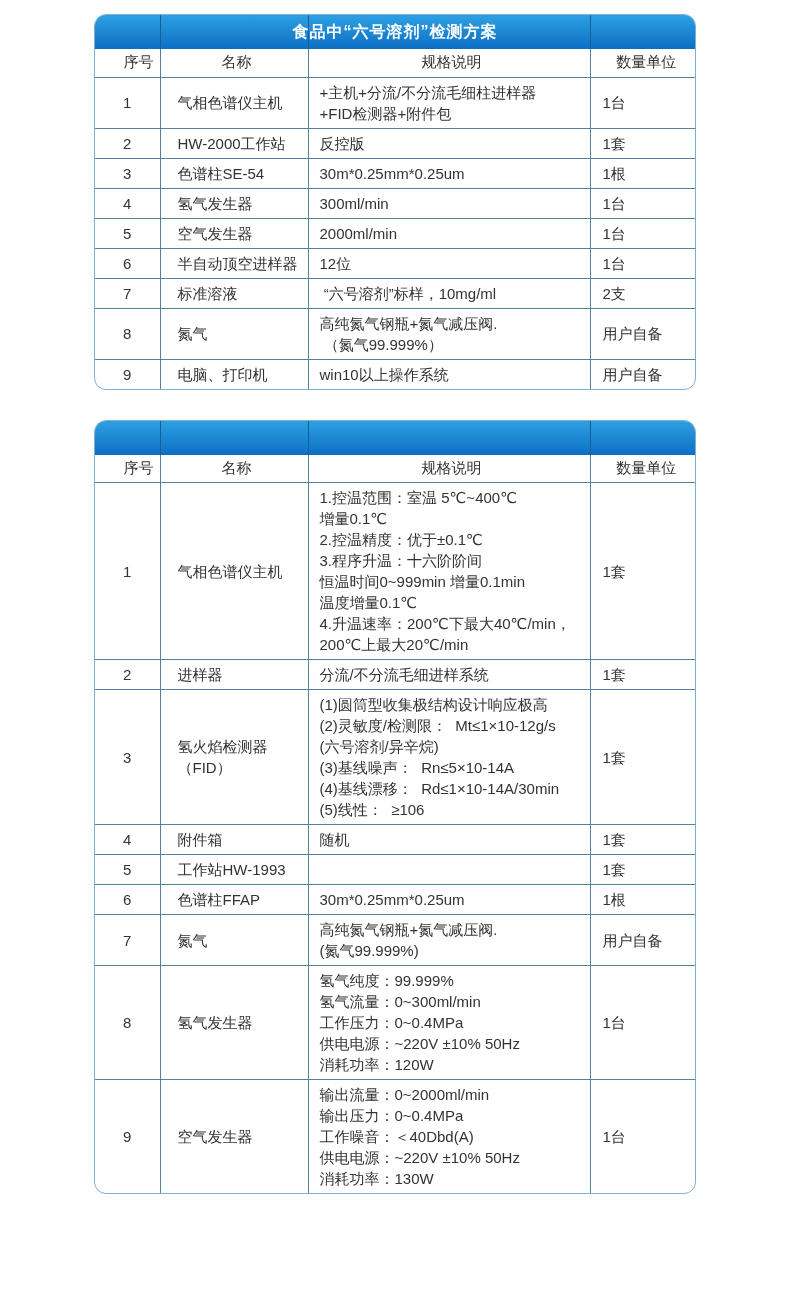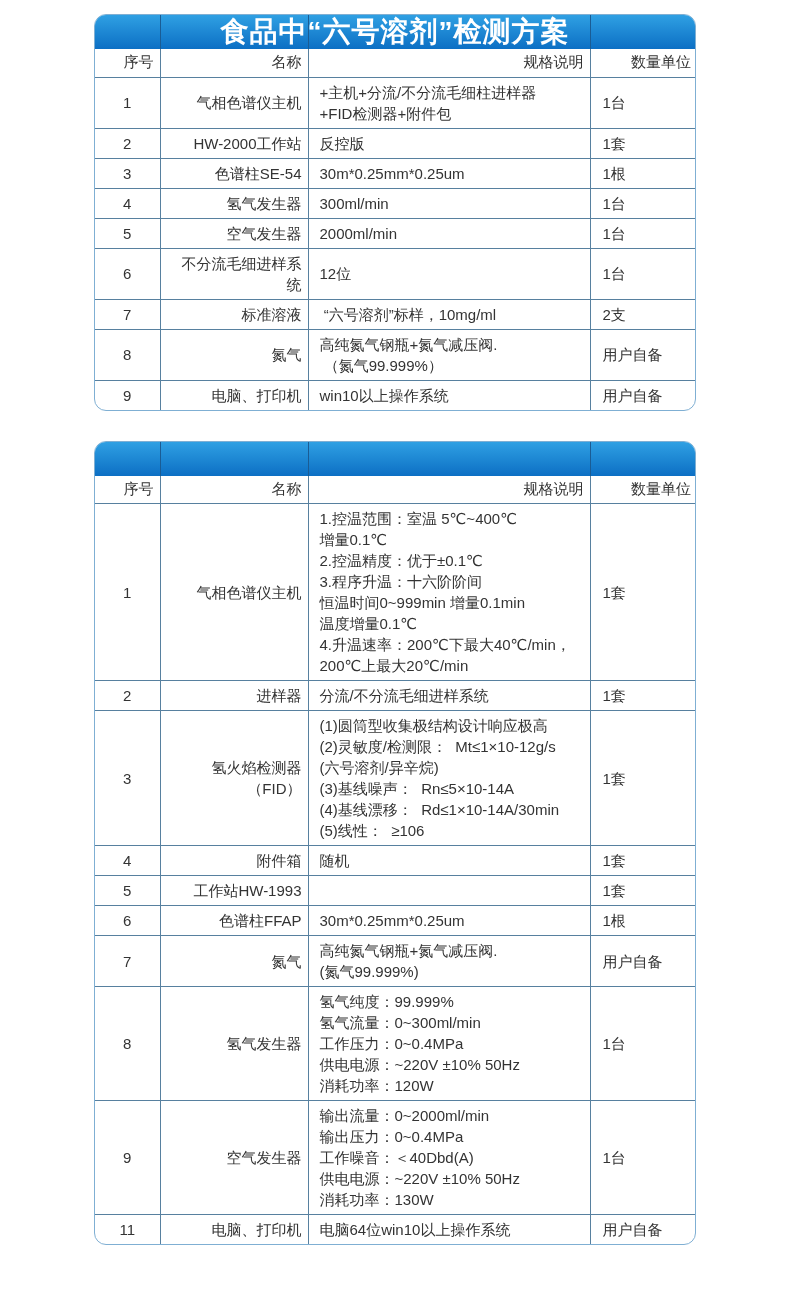--- a/index.html
+++ b/index.html
@@ -30,21 +30,21 @@
     background: #fff;
   }
   .tbl-title {
     position: relative;
     height: 34px;
     background: linear-gradient(180deg, var(--header-gradient-top) 0%, var(--header-gradient-bottom) 100%);
     display: flex; align-items: center; justify-content: center;
   }
   .tbl-title .title-text {
     color: var(--title-text);
-    font-size: 28px;
+    font-size: 16px;
     font-weight: 700;
     letter-spacing: 1px;
     position: relative;
     z-index: 2;
   }
   .band-divider {
     position: absolute; top: 0; bottom: 0; width: 1px;
     background: var(--band-divider);
     z-index: 1;
   }
@@ -63,27 +63,27 @@
   col.c-qty  { width: 107px; }
   th, td {
     border: 1px solid var(--grid-line);
     font-size: 15px;
     font-weight: 400;
     vertical-align: middle;
     color: var(--body-text);
   }
   thead th {
     height: 28px;
-    text-align: right;
+    text-align: center;
     padding: 3px 6px 3px 11px;
   }
   thead th.h-no { text-align: right; padding-left: 11px; }
   td { padding: 4px 6px 4px 11px; line-height: 21px; }
   td.col-no { text-align: center; padding-left: 4px; padding-right: 4px; height: 29px; }
-  td.col-name { padding-left: 11px; text-align: right; }
+  td.col-name { padding-left: 17px; }
   td.col-spec { }
   td.col-qty { padding-left: 12px; }
   .spec-line { white-space: pre-wrap; }
 </style>
 </head>
 <body>
 
 <div class="page">
 
   <div class="tbl-wrap">
@@ -145,21 +145,21 @@
           <tr>
             <td class="col-no">5</td>
             <td class="col-name">空气发生器</td>
             <td class="col-spec">
               <div class="spec-line">2000ml/min</div>
             </td>
             <td class="col-qty">1台</td>
           </tr>
           <tr>
             <td class="col-no">6</td>
-            <td class="col-name">不分流毛细进样系统</td>
+            <td class="col-name">半自动顶空进样器</td>
             <td class="col-spec">
               <div class="spec-line">12位</div>
             </td>
             <td class="col-qty">1台</td>
           </tr>
           <tr>
             <td class="col-no">7</td>
             <td class="col-name">标准溶液</td>
             <td class="col-spec">
               <div class="spec-line"> “六号溶剂”标样，10mg/ml</div>
@@ -293,25 +293,17 @@
             <td class="col-name">空气发生器</td>
             <td class="col-spec">
               <div class="spec-line">输出流量：0~2000ml/min</div>
               <div class="spec-line">输出压力：0~0.4MPa</div>
               <div class="spec-line">工作噪音：＜40Dbd(A)</div>
               <div class="spec-line">供电电源：~220V ±10% 50Hz</div>
               <div class="spec-line">消耗功率：130W</div>
             </td>
             <td class="col-qty">1台</td>
           </tr>
-          <tr>
-            <td class="col-no">11</td>
-            <td class="col-name">电脑、打印机</td>
-            <td class="col-spec">
-              <div class="spec-line">电脑64位win10以上操作系统</div>
-            </td>
-            <td class="col-qty">用户自备</td>
-          </tr>
         </tbody>
     </table>
   </div>
 
 </div>
 
 </body></html>

